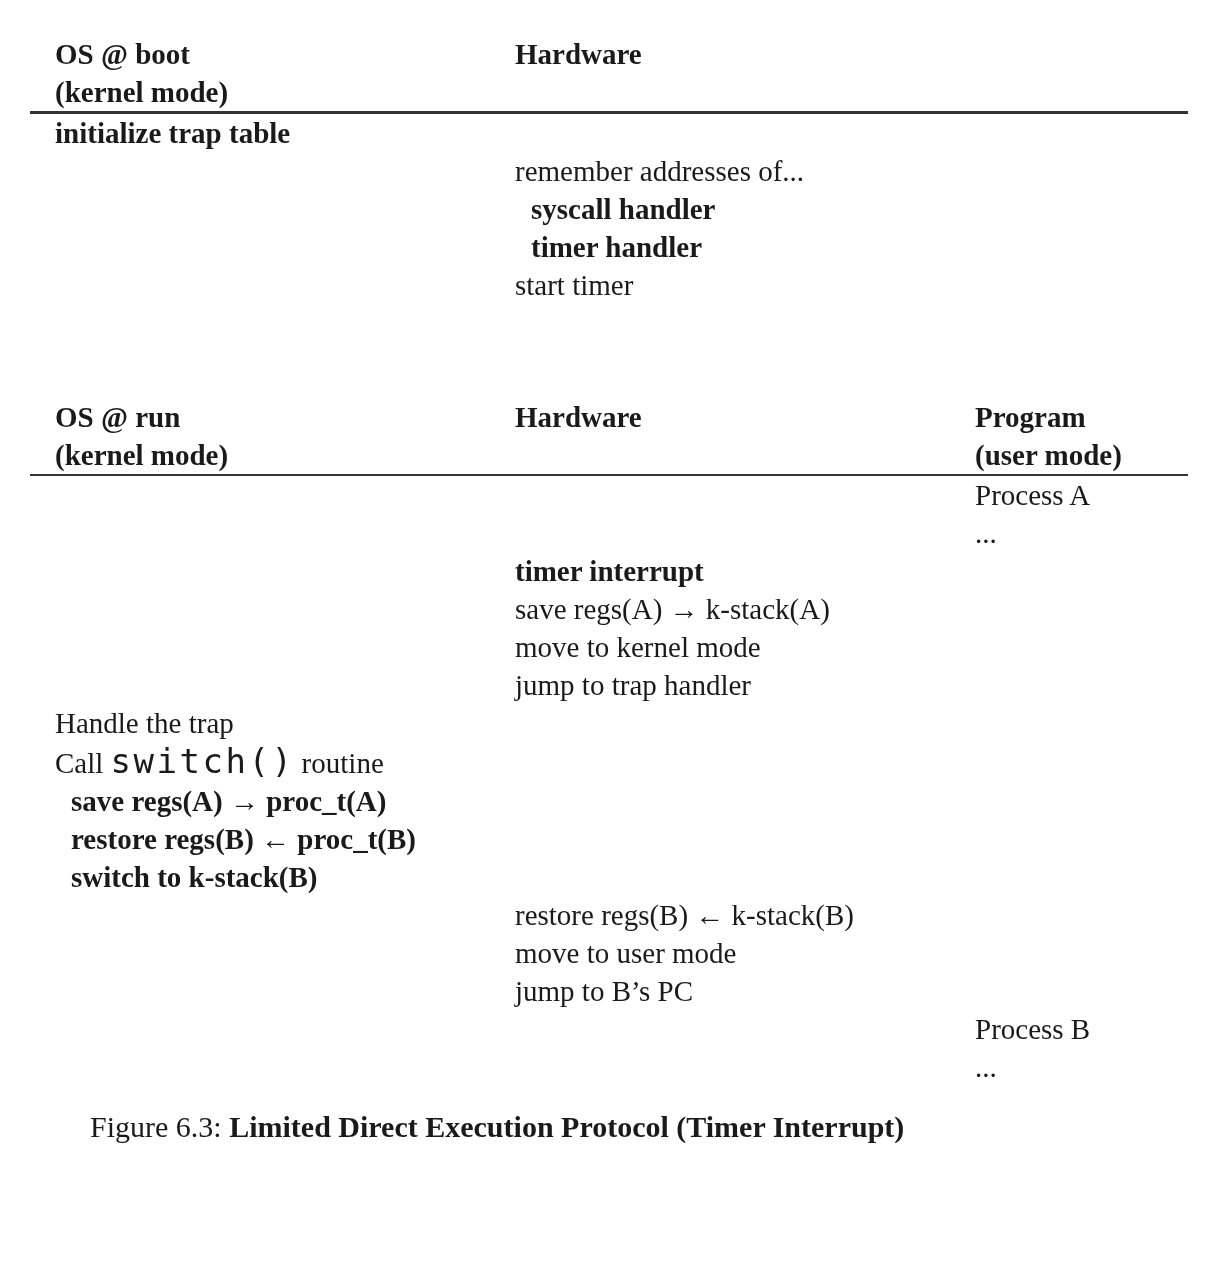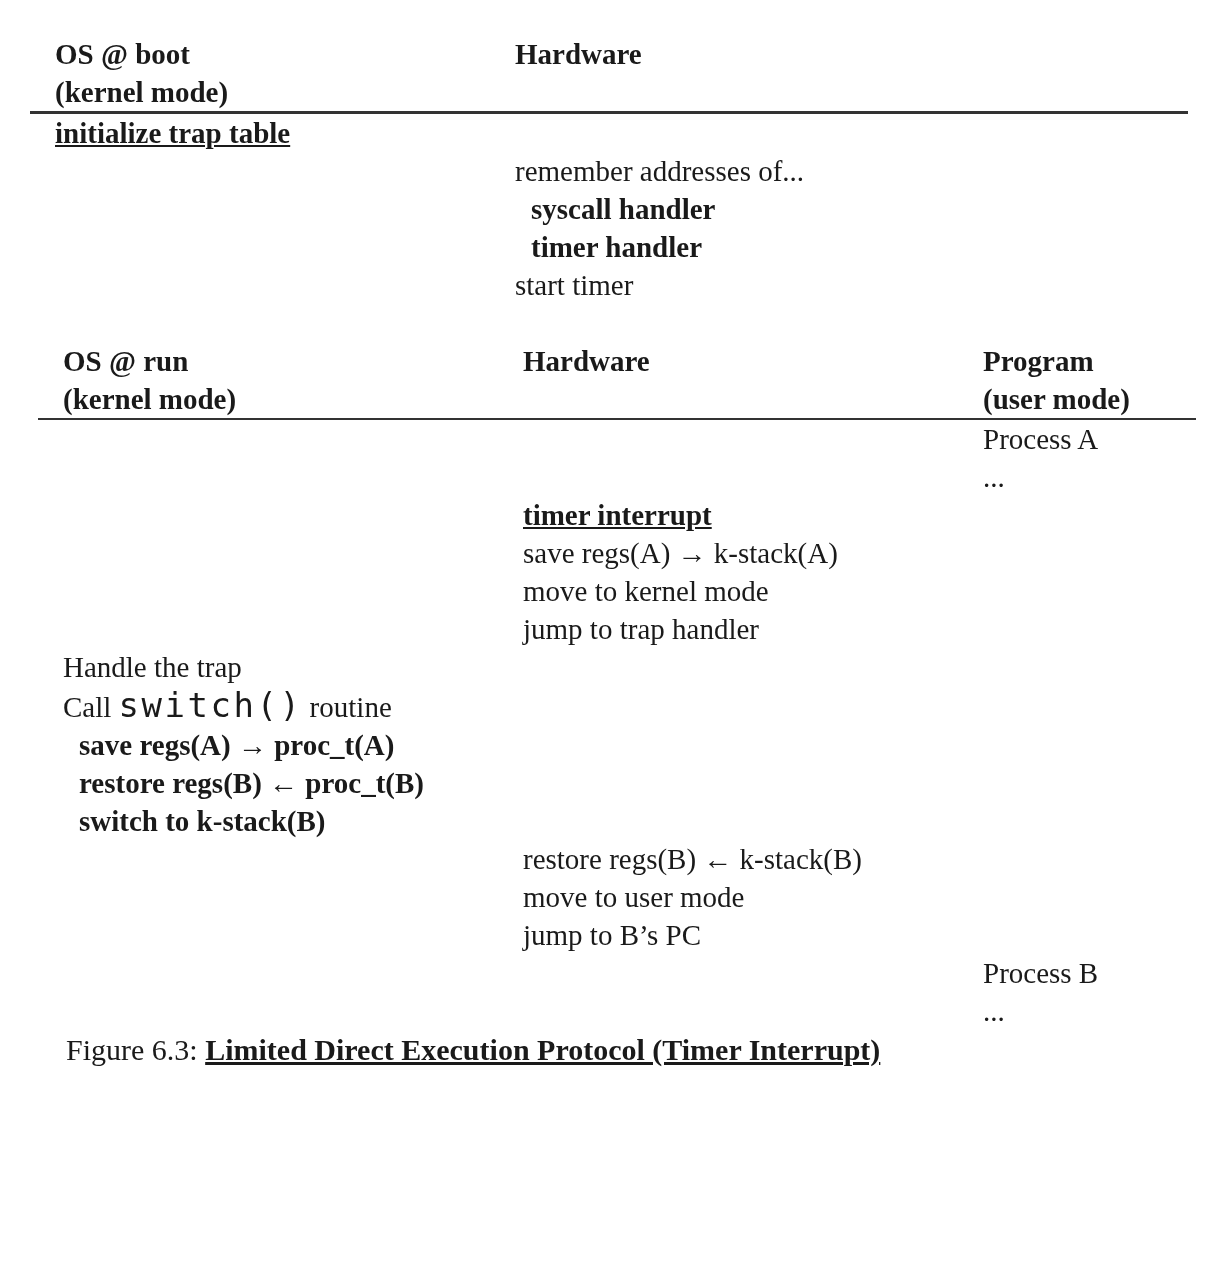--- a/index.html
+++ b/index.html
@@ -18,40 +18,41 @@
   .figure { padding-top: 35px; }
 
   .head, .row {
     display: grid;
     grid-template-columns: 460px 460px 1fr;
     padding-left: 55px;
     box-sizing: border-box;
   }
   .cell { white-space: pre; }
   .head .cell { font-weight: bold; }
-  .bold { font-weight: bold; text-decoration: underline; }
+  .bold { font-weight: bold; }
   .indent { padding-left: 16px; font-weight: bold; }
 
   .hrule {
     height: 2.5px;
     background: var(--rule, #333333);
     margin-left: 30px;
     width: 1158px;
   }
 
-  .section-run { margin-top: 38px; padding-left: 8px; }
+  .section-run { margin-top: 94px; }
 
   .mono {
     font-family: "DejaVu Sans Mono", monospace;
     font-size: 34px;
     letter-spacing: 2.5px;
   }
 
   .caption {
-    padding-left: 66px;
+    margin-top: 21px;
+    padding-left: 90px;
     font-size: 30px;
     line-height: 40px;
   }
 </style>
 </head>
 <body>
 
 <div class="page" style="--page-bg: #ffffff; --ink: #1a1a1a; --rule: #333333;">
   <div class="figure">
 

